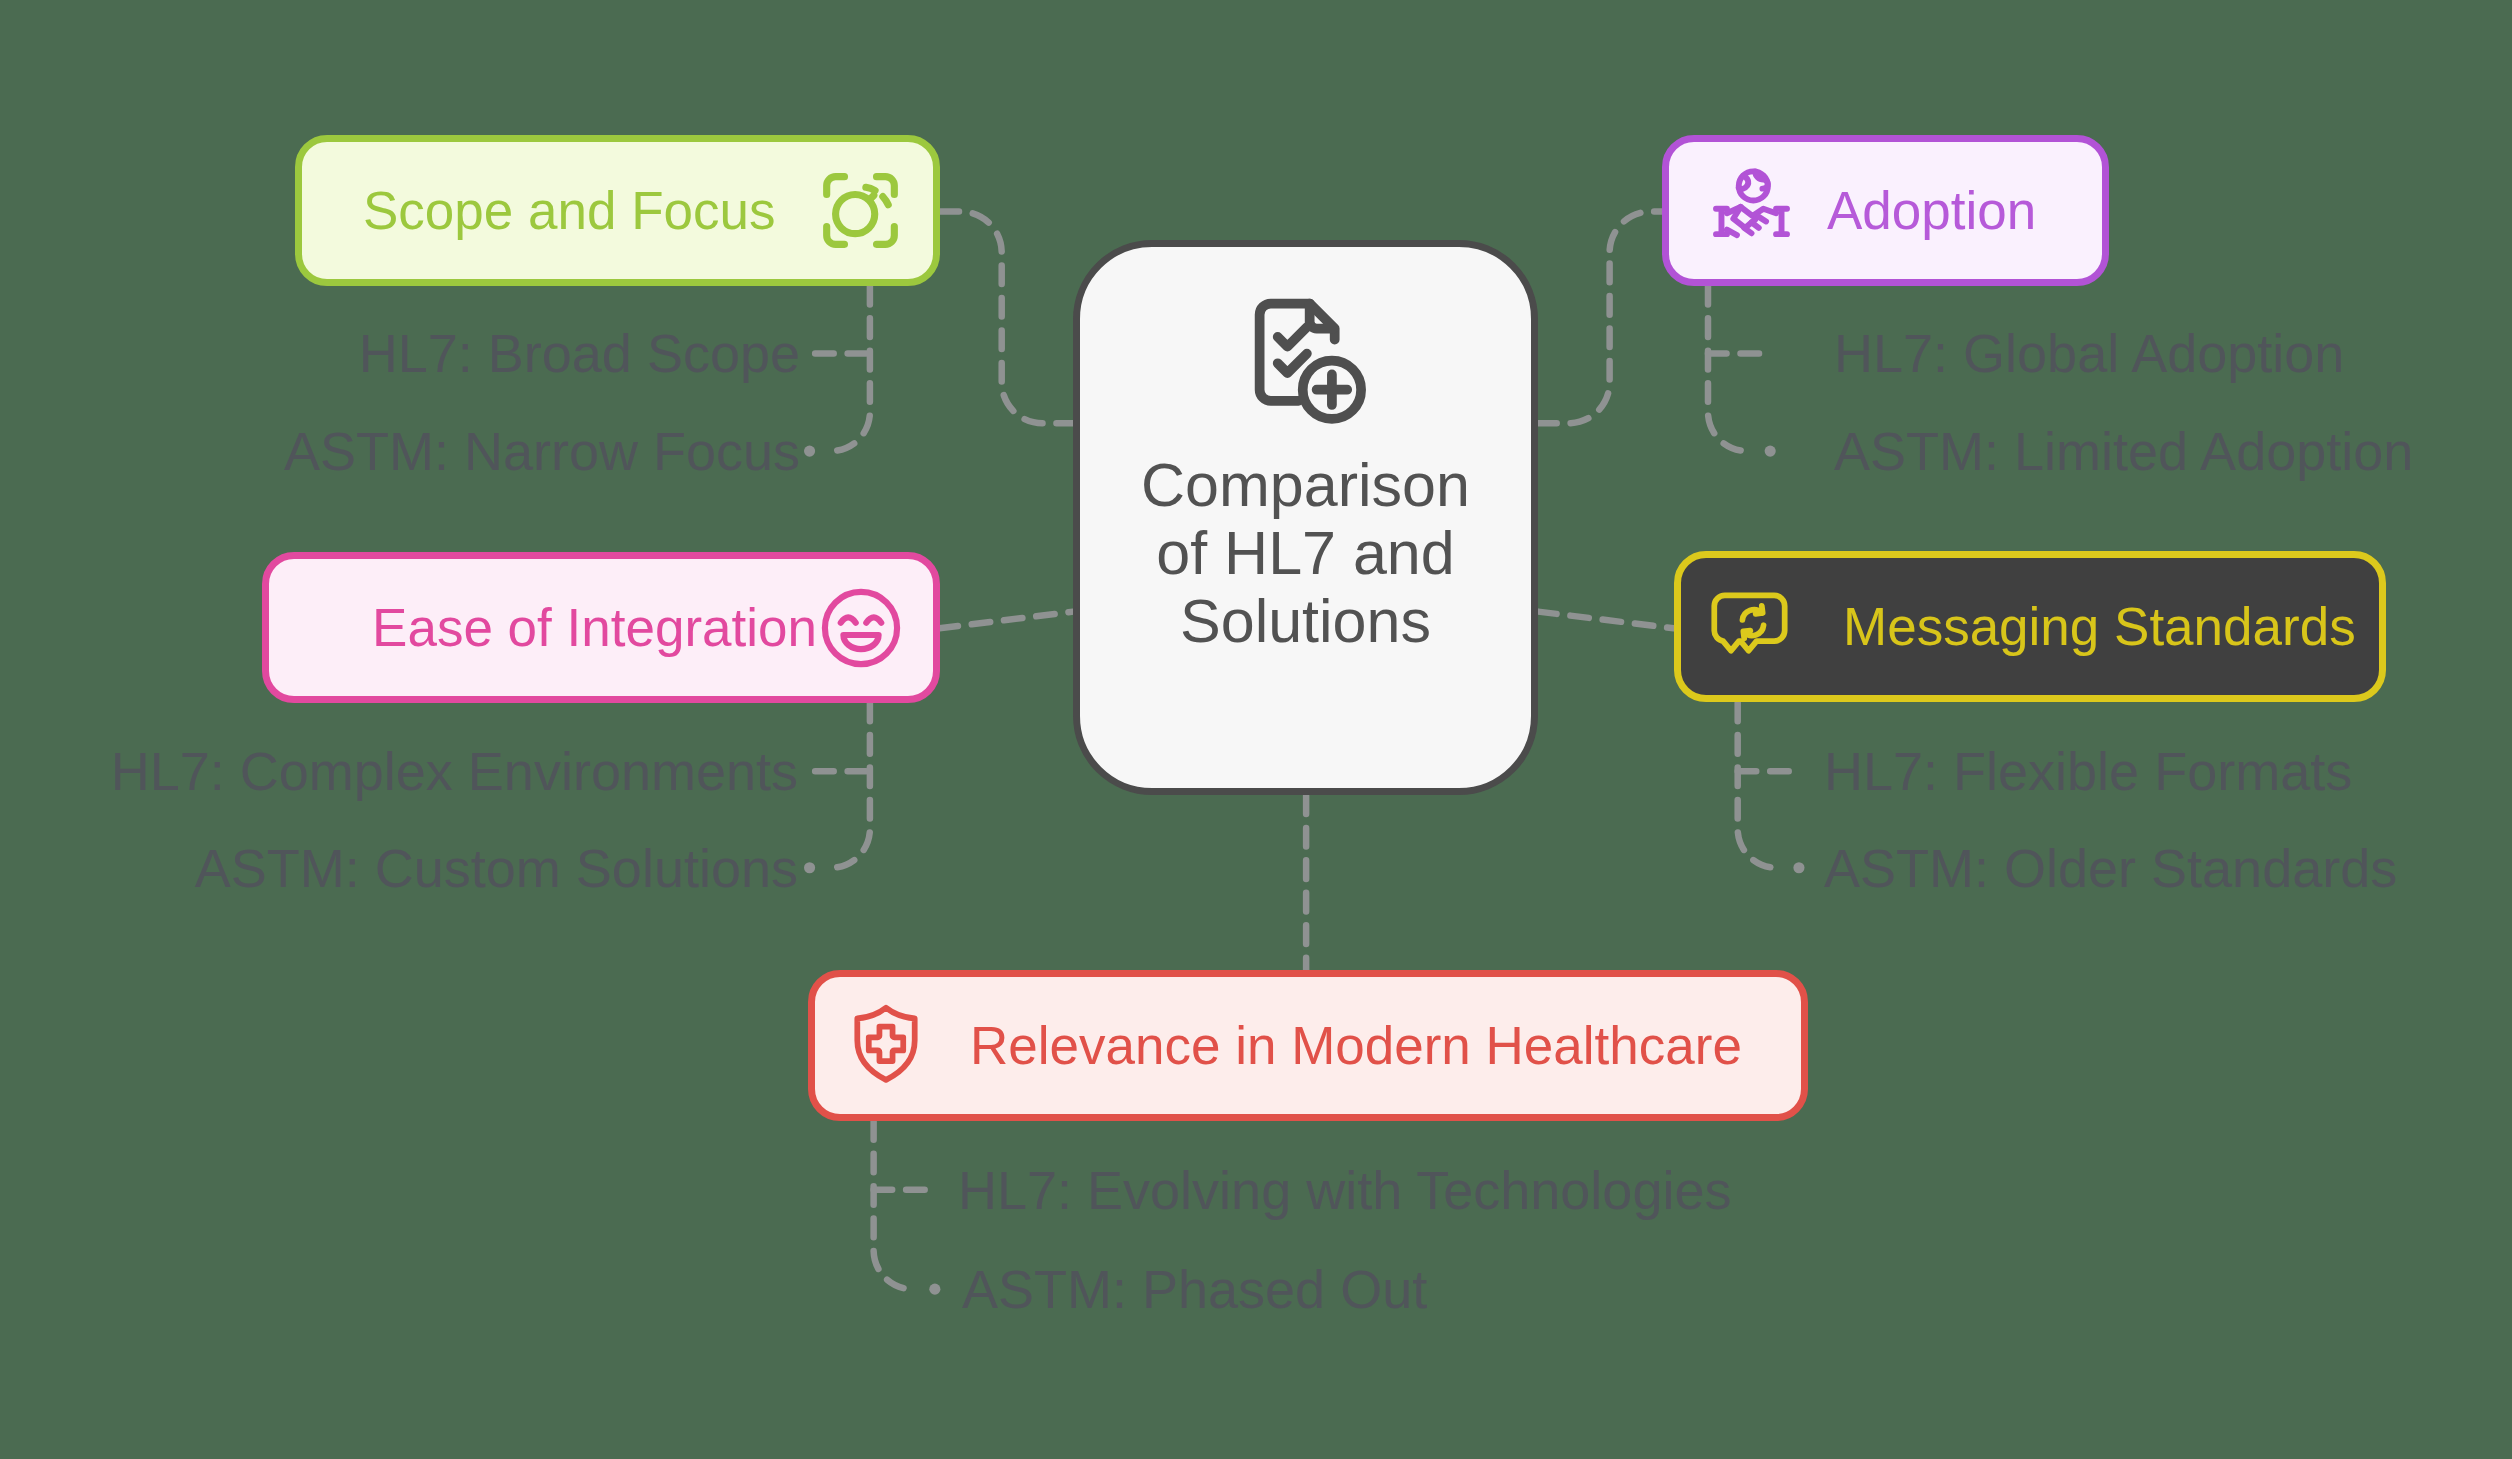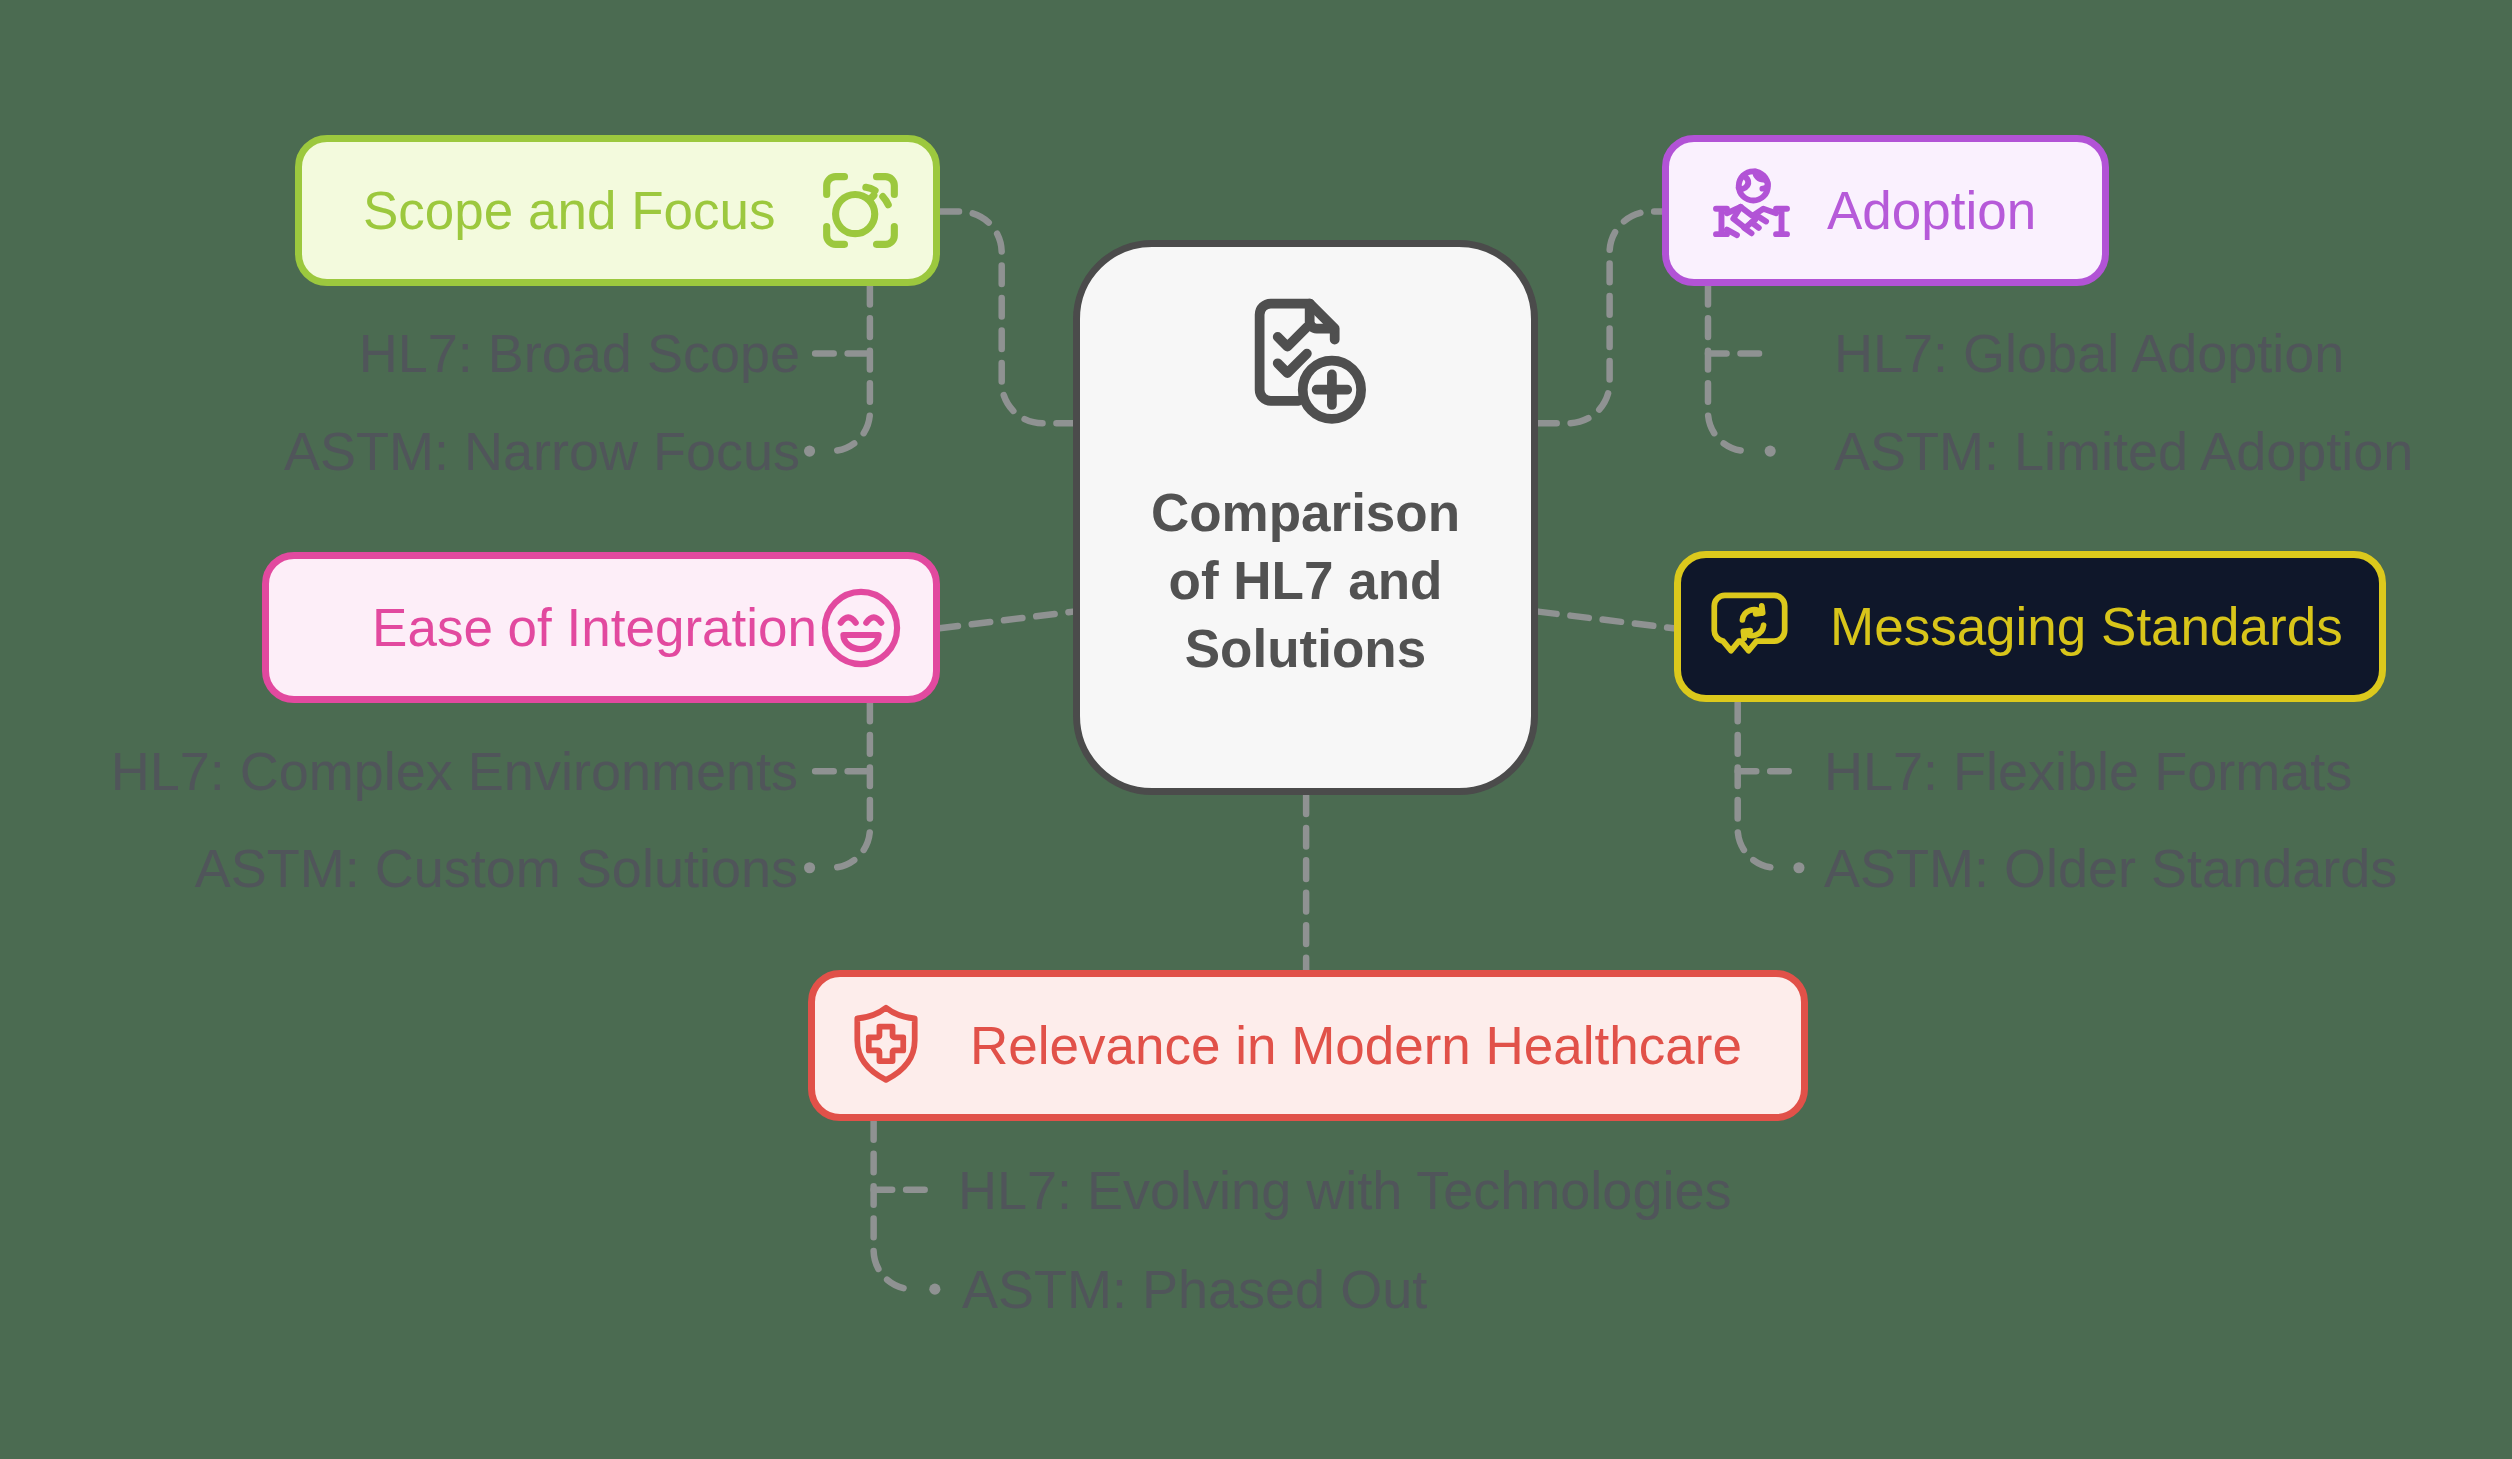--- a/index.html
+++ b/index.html
@@ -30,40 +30,40 @@
   .box-scope      {left:295px; top:135px; width:645px; height:151px;
                    border-color:#9cc83e; background:#f3fadd; color:#9cc83e;
                    justify-content:space-between; padding:0 28px 0 61px;}
   .box-adoption   {left:1662px; top:135px; width:447px; height:151px;
                    border-color:#b253d6; background:#faf1fe; color:#b65ad9;
                    padding:0 18.6px 0 37px; gap:30px;}
   .box-integration{left:262px; top:552px; width:678px; height:151px;
                    border-color:#e2499f; background:#fdeef8; color:#e2499f;
                    justify-content:flex-end; padding:0 28px 0 58px;}
   .box-messaging  {left:1674px; top:551px; width:712px; height:151px;
-                   border-color:#dcc91c; background:#0f172a; color:#d8c51a;
-                   padding:0 18.6px 0 28px; gap:33px;}
+                   border-color:#dcc91c; background:#404040; color:#d8c51a;
+                   padding:0 18.6px 0 28px; gap:46px;}
   .box-relevance  {left:808px; top:970px; width:1000px; height:151px;
                    border-color:#e15149; background:#fdedeb; color:#e15149;
                    padding:0 18.6px 0 30px; gap:43px;}
 
   .center-node{
     position:absolute;
     left:1073px; top:240px; width:465px; height:555px;
     box-sizing:border-box;
     background:#f7f7f7;
     border:7.4px solid #4b4b4b;
     border-radius:79px;
     display:flex;flex-direction:column;align-items:center;
   }
   .center-node .icon{margin-top:45px;}
   .center-title{
-    margin-top:40px;
-    font-size:53px;line-height:68px;
-    color:#525252;text-align:center;font-weight:bold;
+    margin-top:12px;
+    font-size:61px;line-height:68px;
+    color:#525252;text-align:center;
   }
   .sub-label{
     position:absolute;
     font-size:54px;line-height:61px;
     color:#50555a;
     white-space:nowrap;
   }
   .ra{text-align:right;}
 </style>
 </head>

